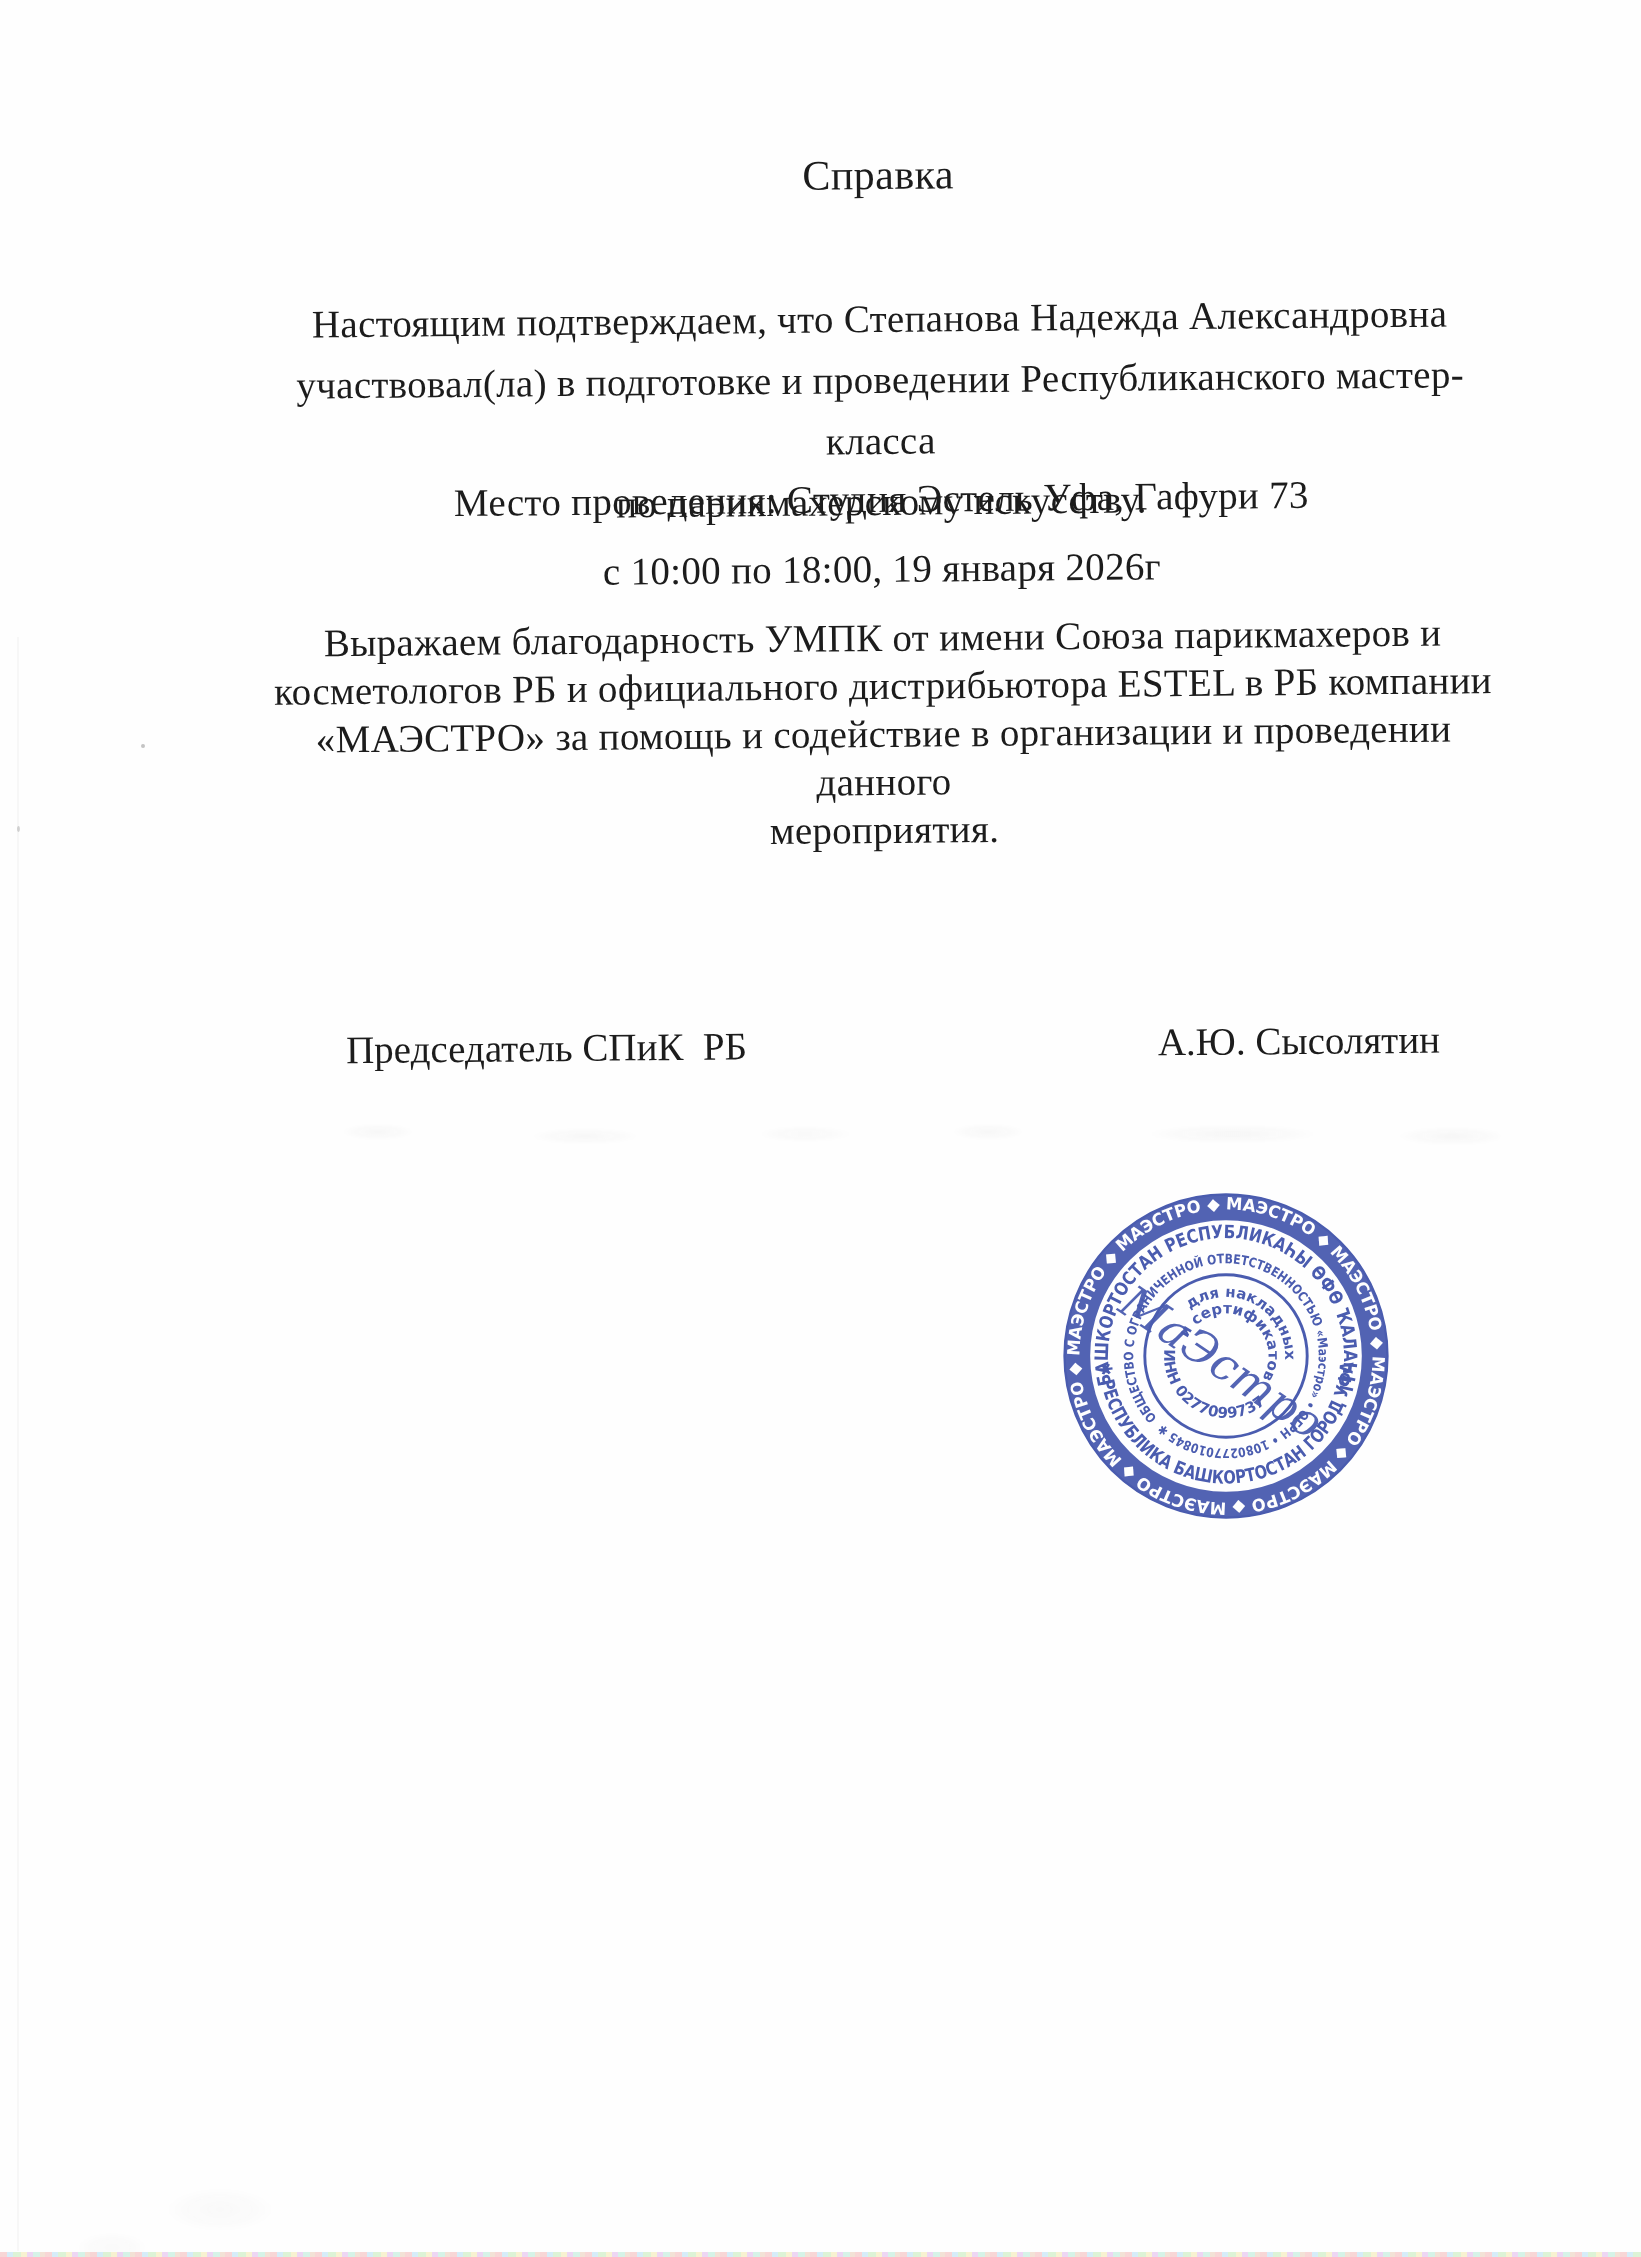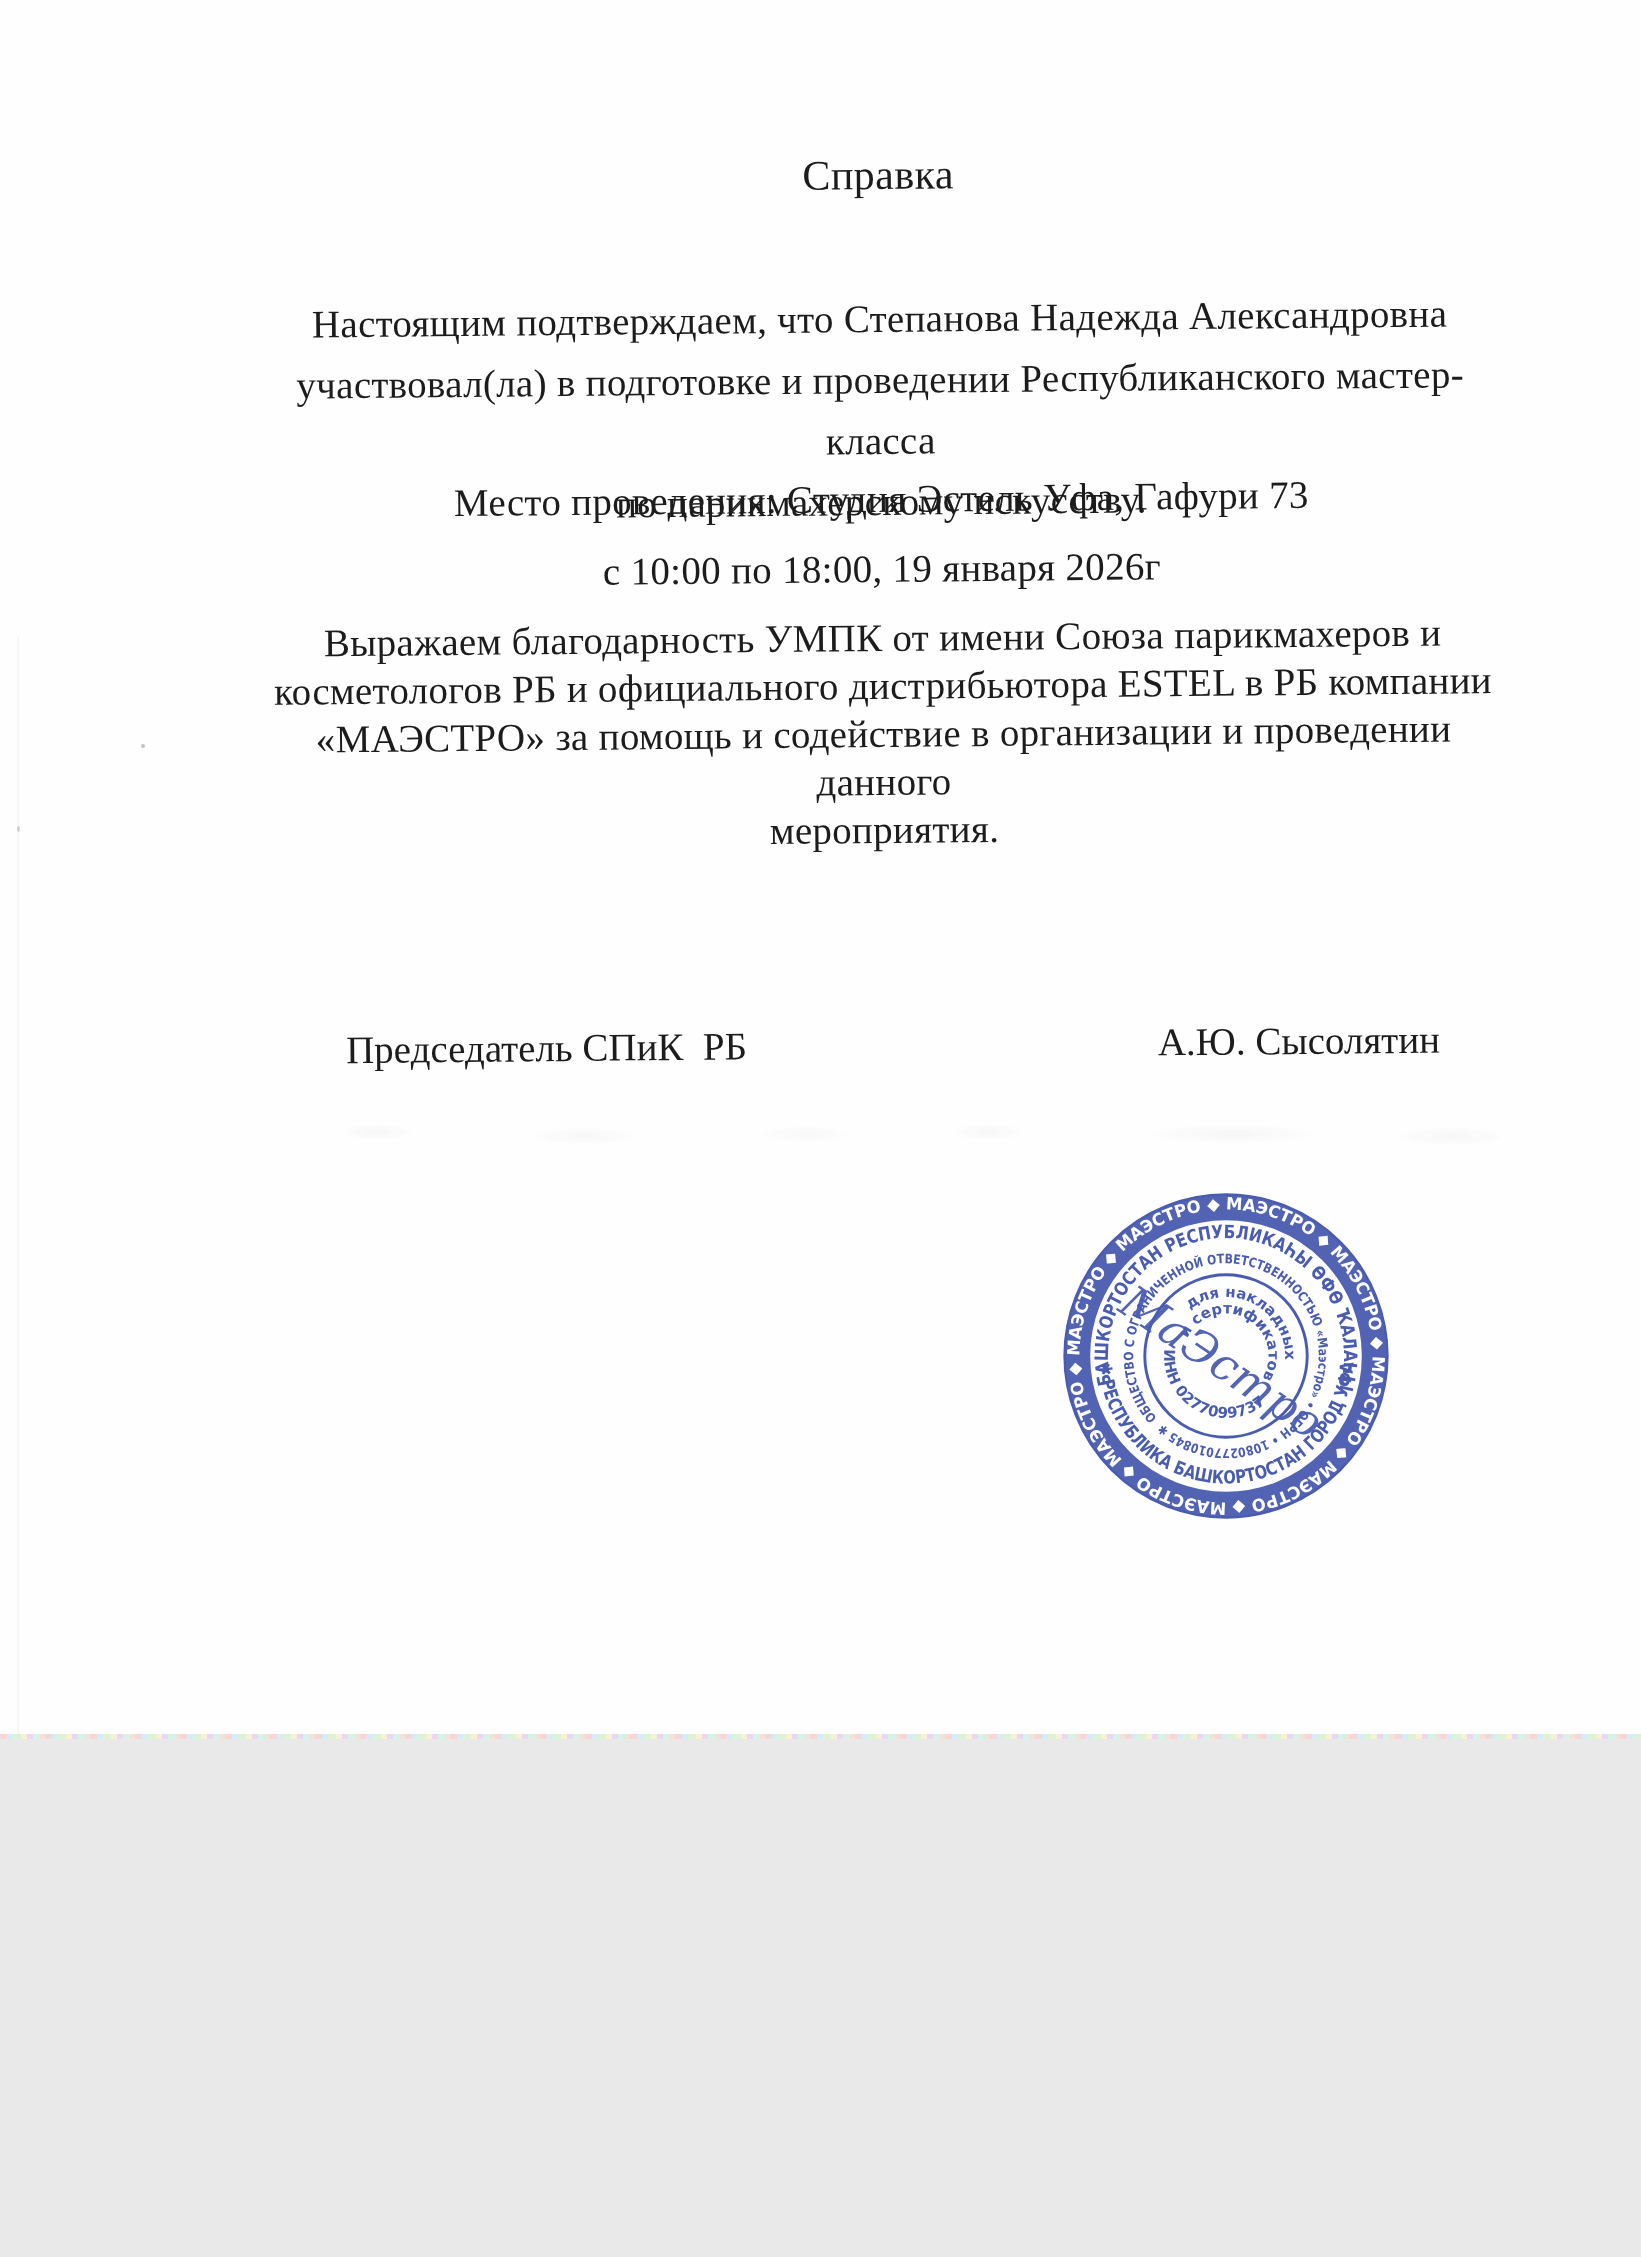--- a/index.html
+++ b/index.html
@@ -1,18 +1,18 @@
 <!DOCTYPE html>
 <html style="--ink: #1c1c1c; --stamp_blue: #3d50aa;"><head>
 <meta charset="utf-8">
 <style>
   html,body{margin:0;padding:0;}
   body{width:1641px;height:2257px;background:#e9e9e9;}
   .page{
-    position:relative;width:1641px;height:1739px;overflow:hidden;
+    position:relative;width:1641px;height:2257px;overflow:hidden;
     background:#fefefe;
     font-family:"Liberation Serif","DejaVu Serif",serif;
     color:var(--ink,#1c1c1c);
   }
   
   .doc{
     position:absolute;left:261px;top:0;width:1231px;height:1255px;
     transform:rotate(-0.55deg);transform-origin:50% 0;
     text-align:center;
   }

